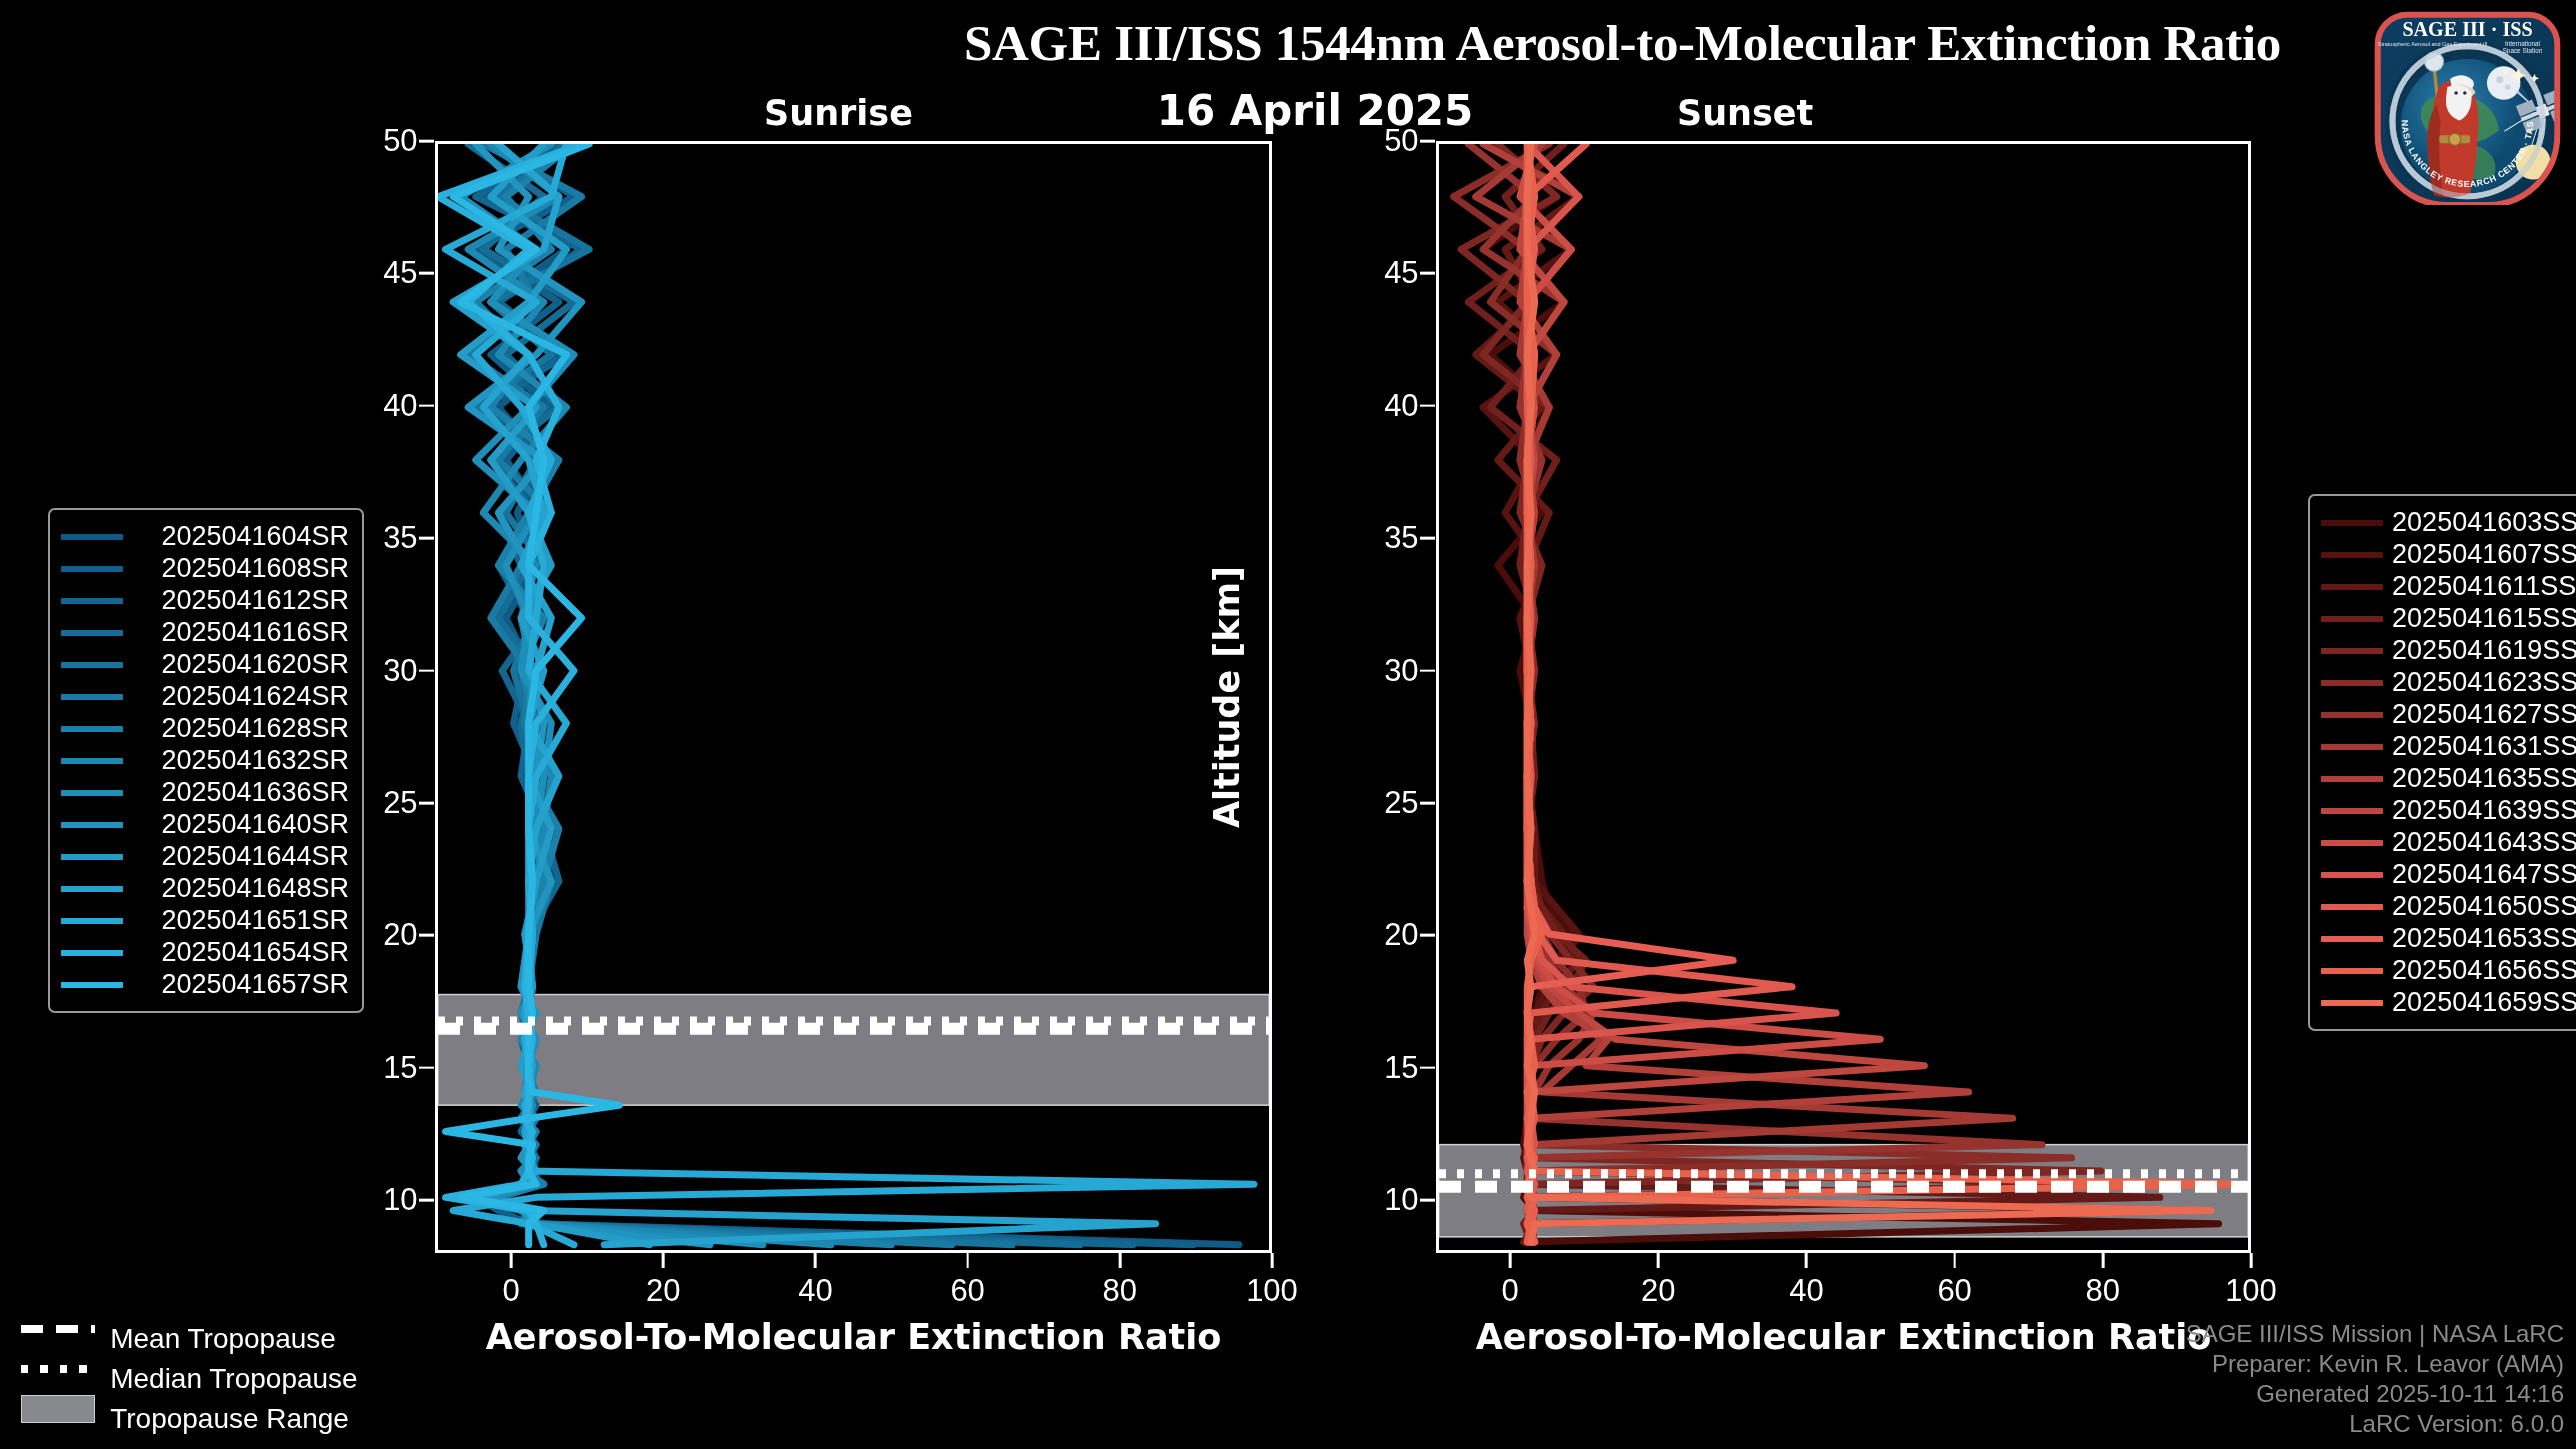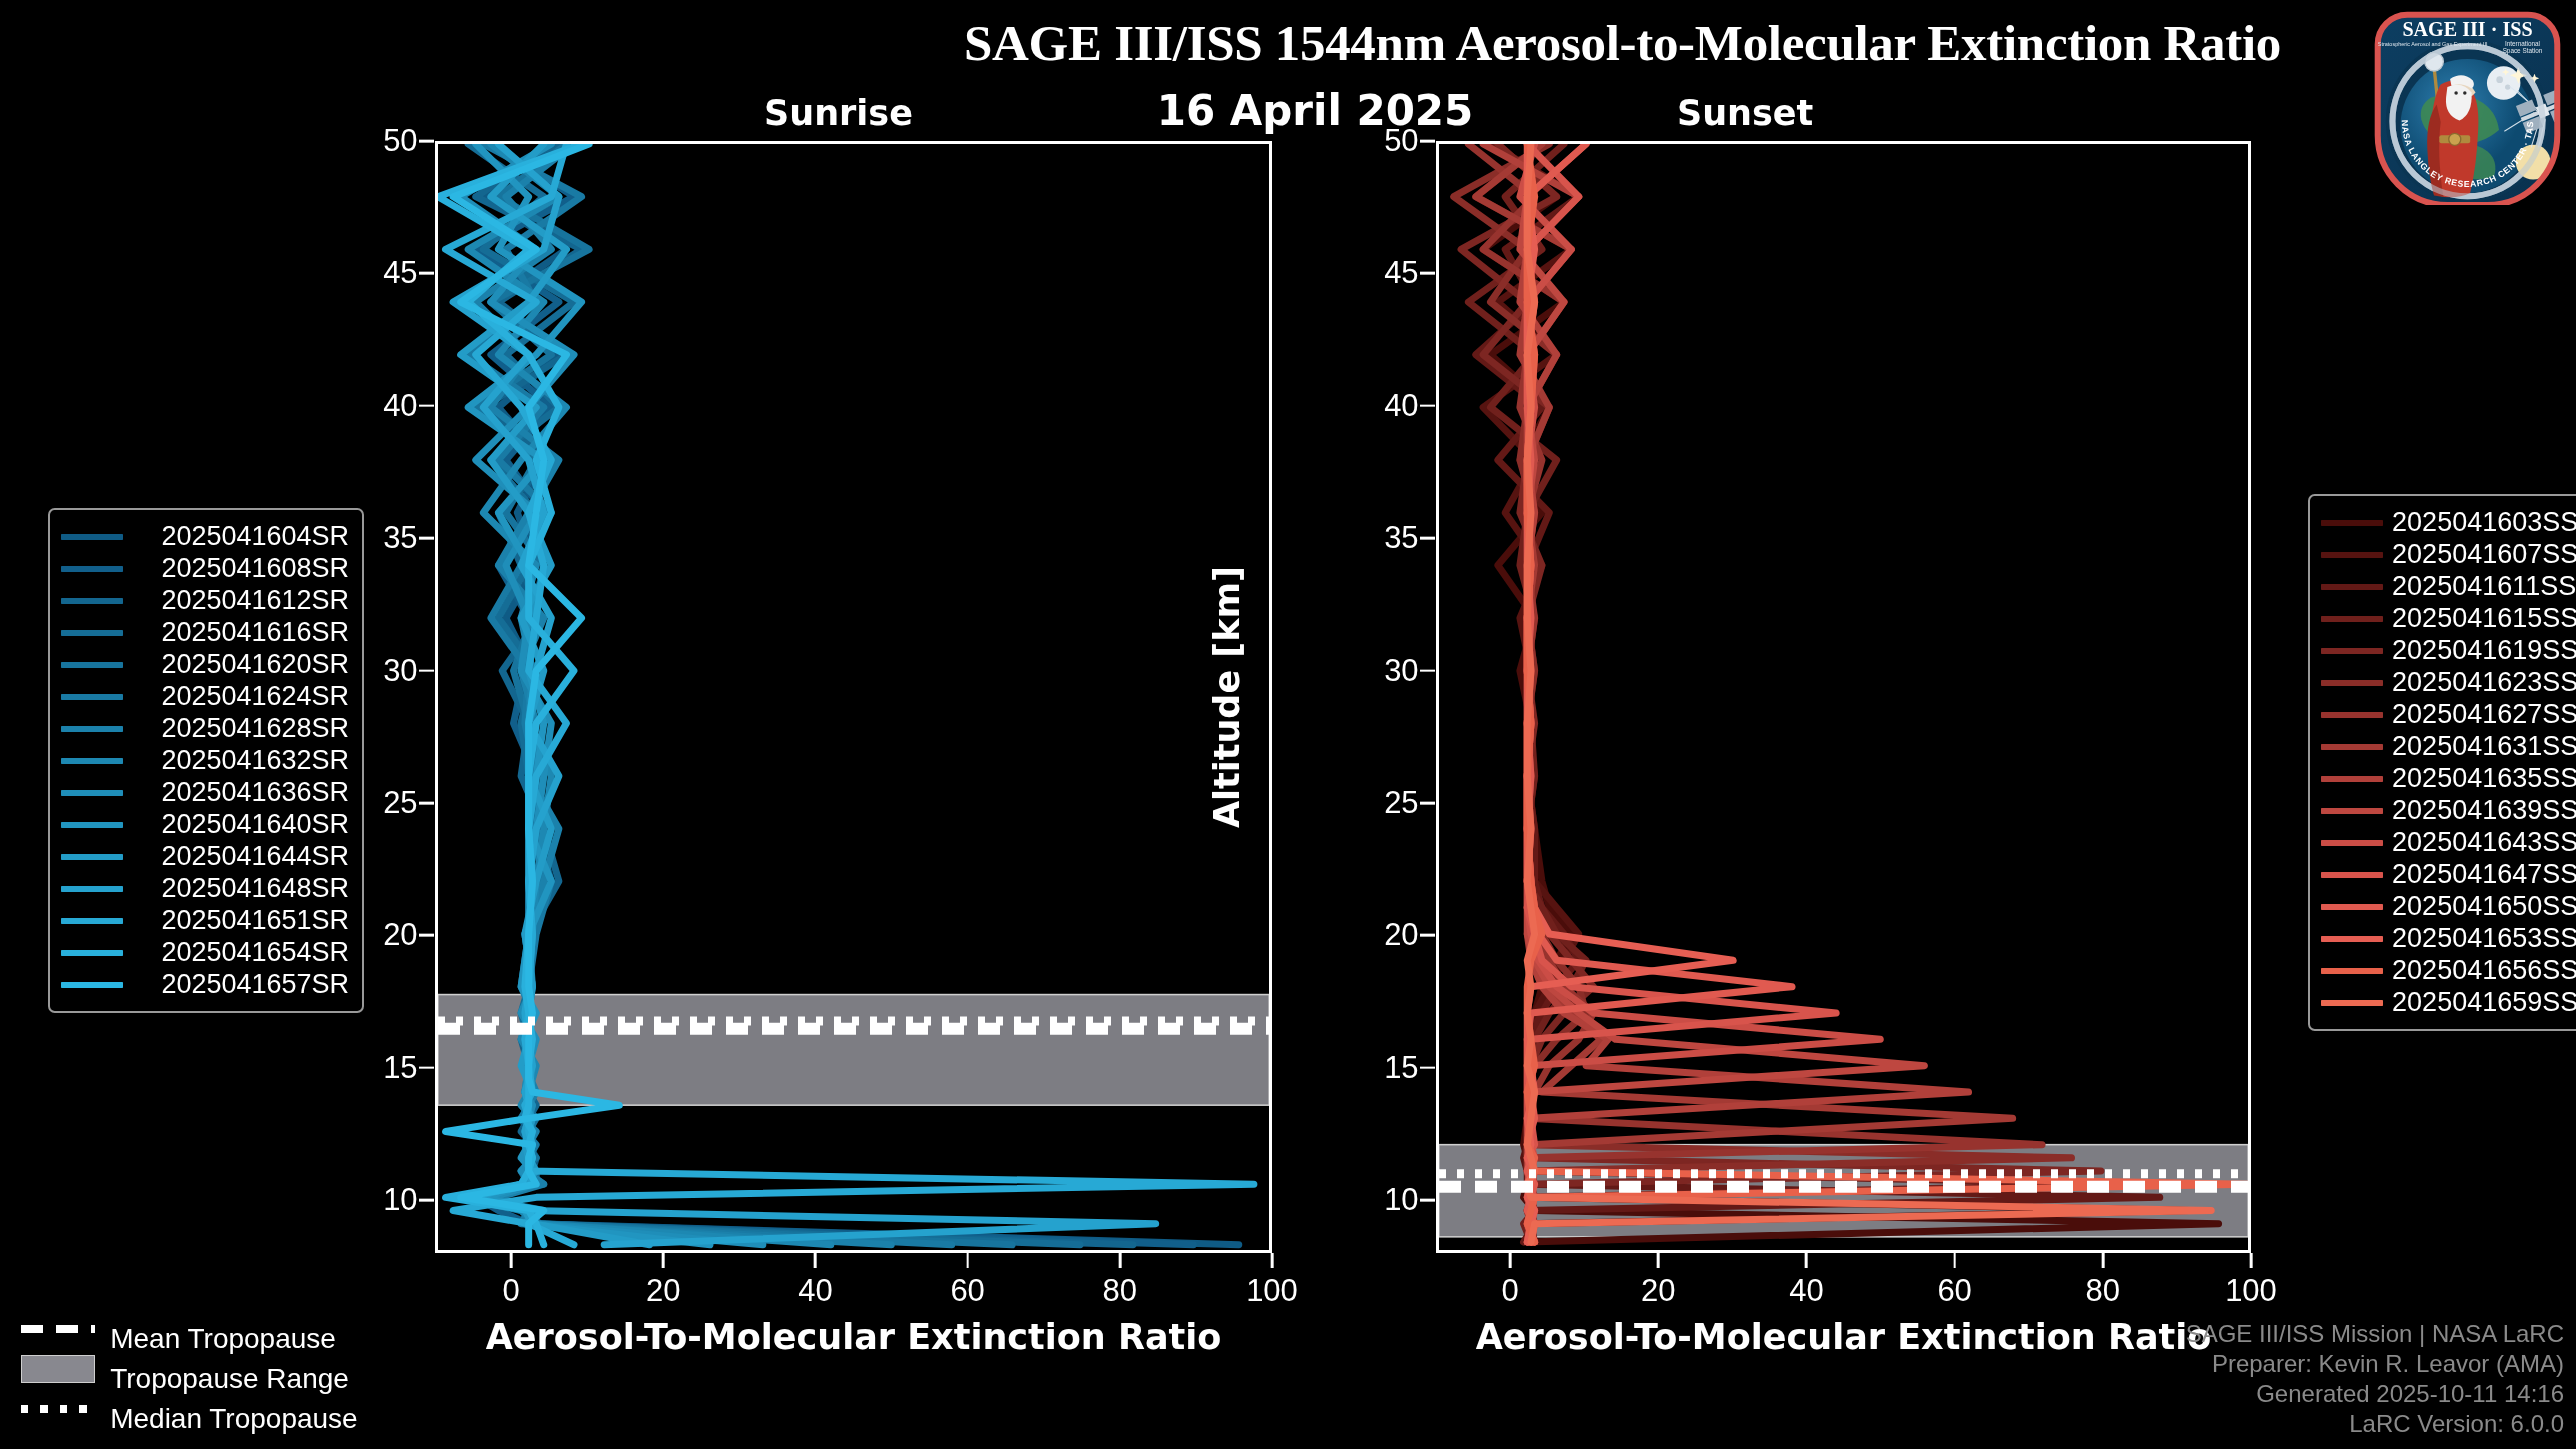--- a/index.html
+++ b/index.html
@@ -383,29 +383,29 @@
 
 <div class="abs" id="tropopause-legend">
   <div class="trop-row">
     <div class="trop-key">
         <div class="dash-key"></div>
       </div>
     <div class="trop-label">Mean Tropopause</div>
   </div>
   <div class="trop-row">
     <div class="trop-key">
+        <div class="dot-key"></div>
+      </div>
+    <div class="trop-label">Median Tropopause</div>
+  </div>
+  <div class="trop-row">
+    <div class="trop-key">
         <div class="range-key"></div>
       </div>
     <div class="trop-label">Tropopause Range</div>
-  </div>
-  <div class="trop-row">
-    <div class="trop-key">
-        <div class="dot-key"></div>
-      </div>
-    <div class="trop-label">Median Tropopause</div>
   </div>
 </div>
 
 <div class="abs" id="footer">
   <div>SAGE III/ISS Mission | NASA LaRC</div>
   <div>Preparer: Kevin R. Leavor (AMA)</div>
   <div>Generated 2025-10-11 14:16</div>
   <div>LaRC Version: 6.0.0</div>
 </div>
 

